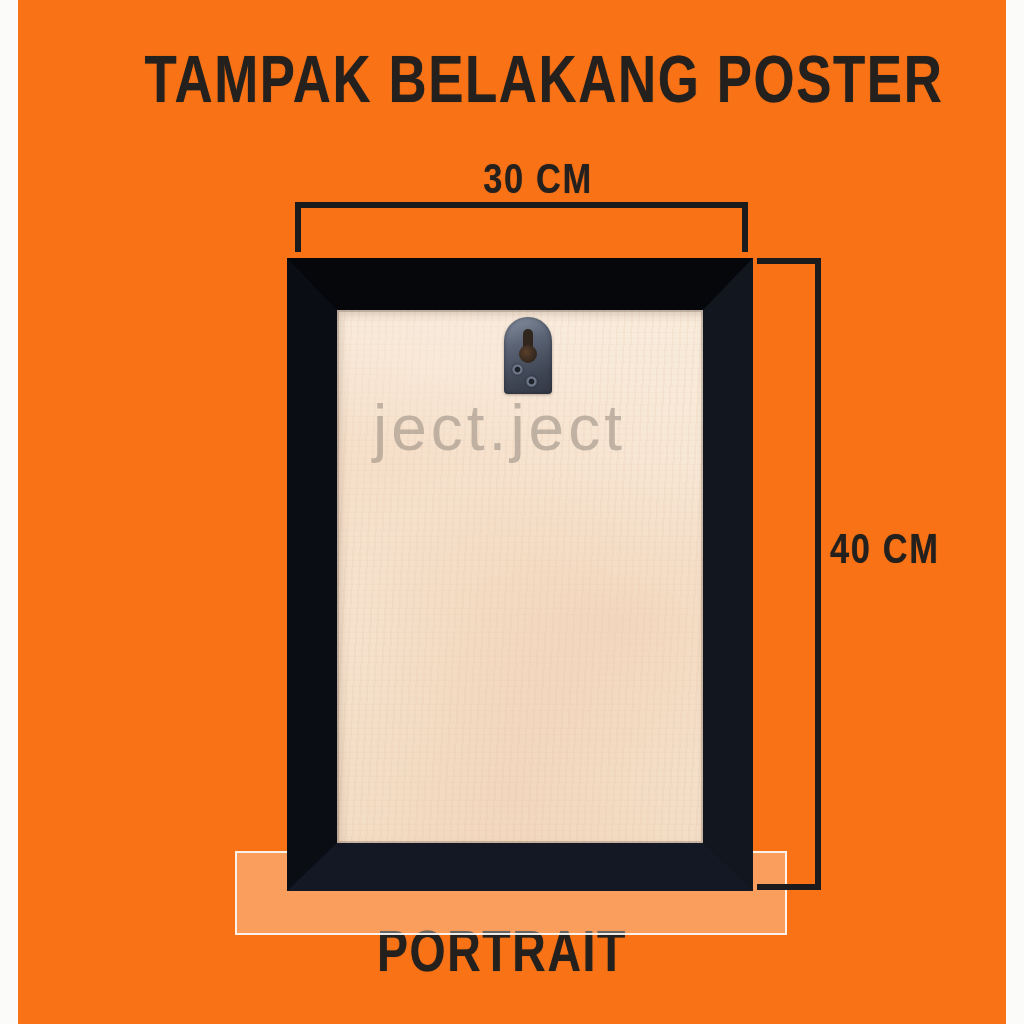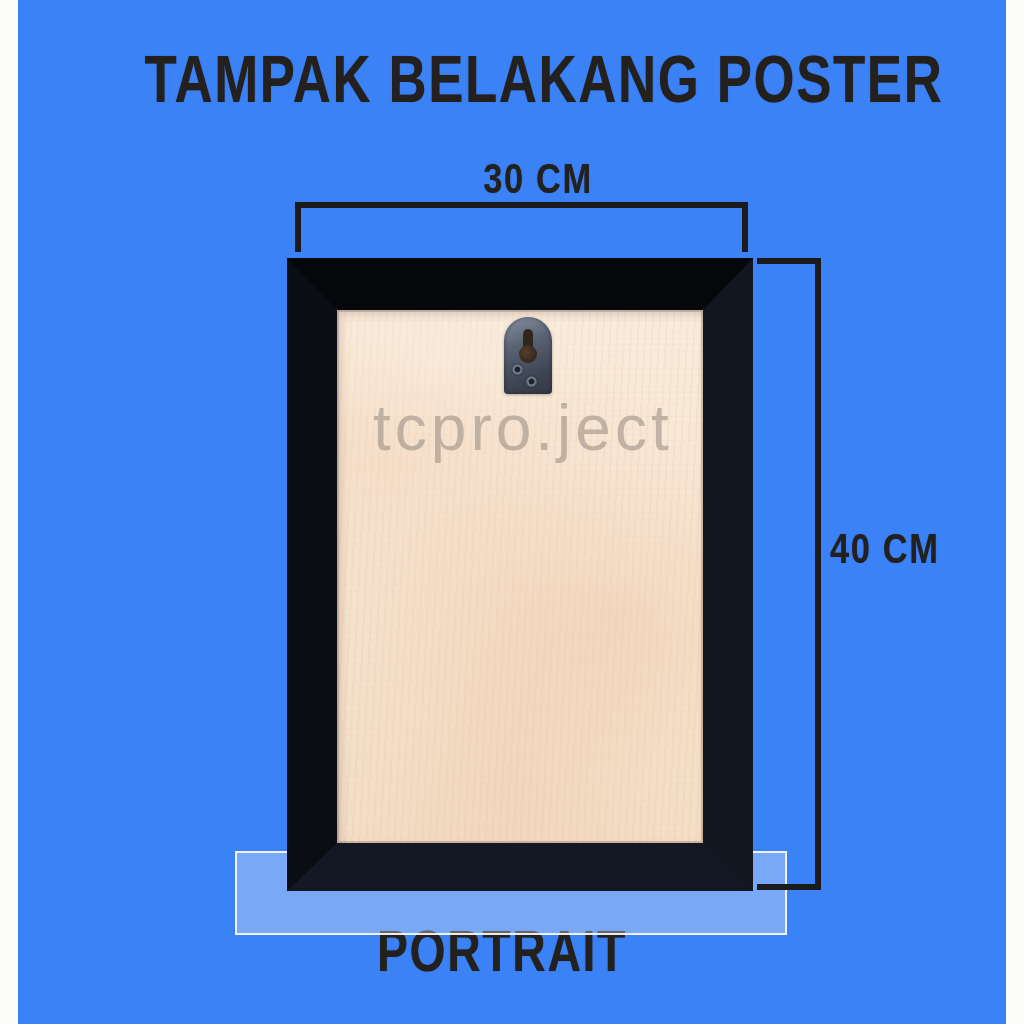--- a/index.html
+++ b/index.html
@@ -5,21 +5,21 @@
   html, body {
     margin: 0;
     padding: 0;
     background: #ffffff;
     font-family: "Liberation Sans", sans-serif;
   }
   .canvas {
     position: relative;
     width: 1024px;
     height: 1024px;
-    background: #3b82f6;
+    background: #f97316;
     overflow: hidden;
   }
   .side-strip {
     position: absolute;
     top: 0;
     width: 18px;
     height: 1024px;
     background: #fbfbfa;
   }
   .side-strip.left { left: 0; }
@@ -200,21 +200,21 @@
   <div class="dim-bracket-top"></div>
 
   <div class="dim-bracket-right"></div>
 
   <div class="stamp dim-height-label">40 CM</div>
 
   <div class="white-band"></div>
 
   <div class="frame">
     <div class="wood">
-      <div class="watermark">tcpro.ject</div>
+      <div class="watermark">ject.ject</div>
       <div class="hanger">
         <div class="keyhole-slot"></div>
         <div class="keyhole-hole"></div>
         <div class="screw screw-1"></div>
         <div class="screw screw-2"></div>
       </div>
     </div>
   </div>
 
   <div class="stamp orientation-label">PORTRAIT</div>

